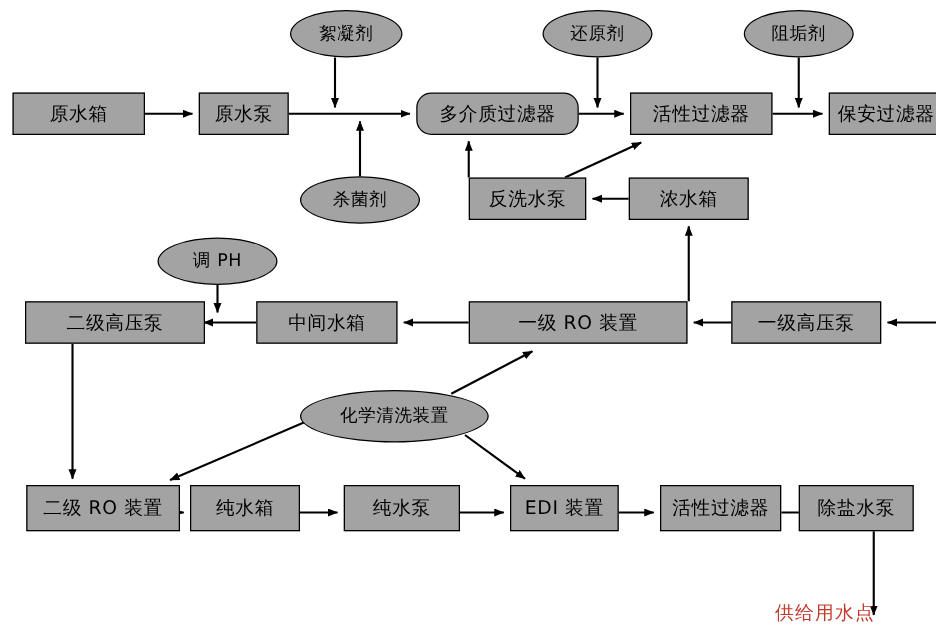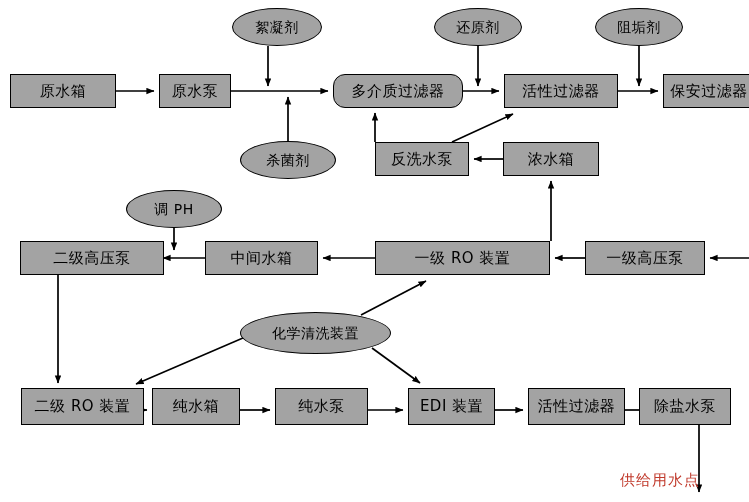--- a/index.html
+++ b/index.html
@@ -45,20 +45,21 @@
     border-width: 1.2px;
     font-size: 14px;
   }
   .freetext {
     position: absolute;
     white-space: nowrap;
     font-size: 15px;
     line-height: 1;
     letter-spacing: 1px;
     z-index: 3;
+    margin-top: 10px;
   }
 </style>
 </head>
 <body>
 
 <div id="canvas">
 
   <svg id="wires" viewBox="0 0 749 502" xmlns="http://www.w3.org/2000/svg">
     <defs>
       <marker id="ah" markerWidth="9" markerHeight="9" refX="7.6" refY="3.2" orient="auto" markerUnits="userSpaceOnUse">

